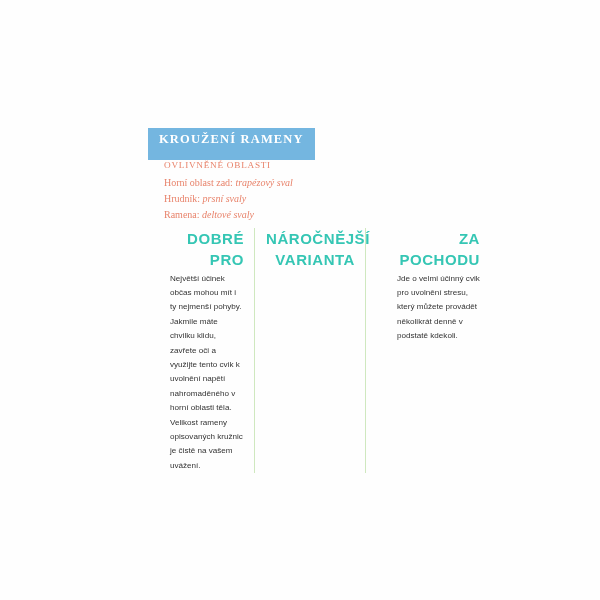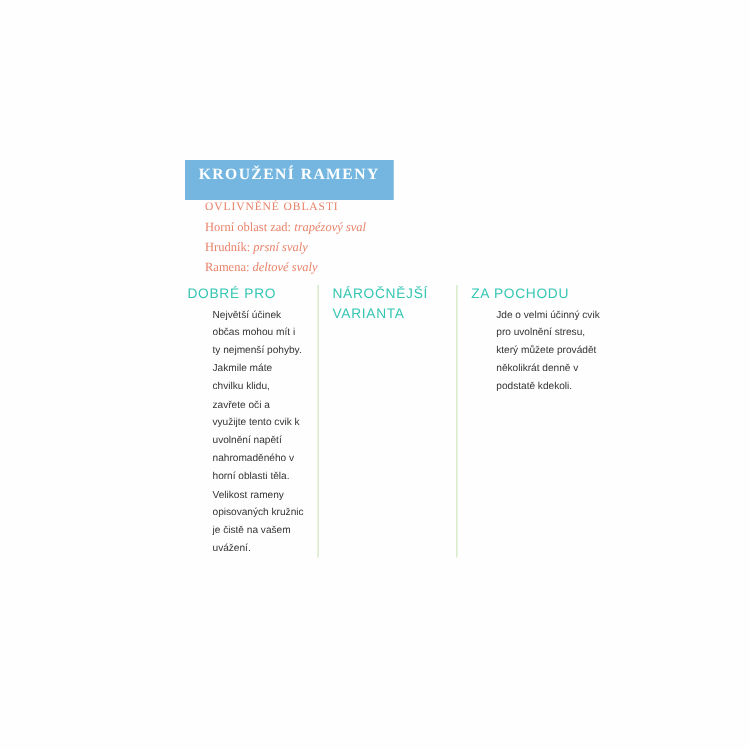--- a/index.html
+++ b/index.html
@@ -77,25 +77,26 @@
   .col {
     position: relative;
     box-sizing: border-box;
   }
   .col-1 { width: 104px; padding-right: 10px; }
   .col-2 { width: 111px; padding-left: 11px; padding-right: 10px; border-left: 1.4px solid #cfe8bf; }
   .col-3 { width: 115px; padding-left: 11px; border-left: 1.4px solid #cfe8bf; }
 
   .col-heading {
     color: #35c6b4;
-    font-size: 11px;
-    font-weight: normal;
+    font-size: 15px;
+    font-weight: bold;
     letter-spacing: 0.55px;
     line-height: 1.42;
     margin-bottom: 1px;
+    text-align: right;
   }
   .col-body {
     color: #333333;
     font-size: 8.1px;
     line-height: 1.78;
     margin-left: 20px;
   }
 
   
   .footer {

